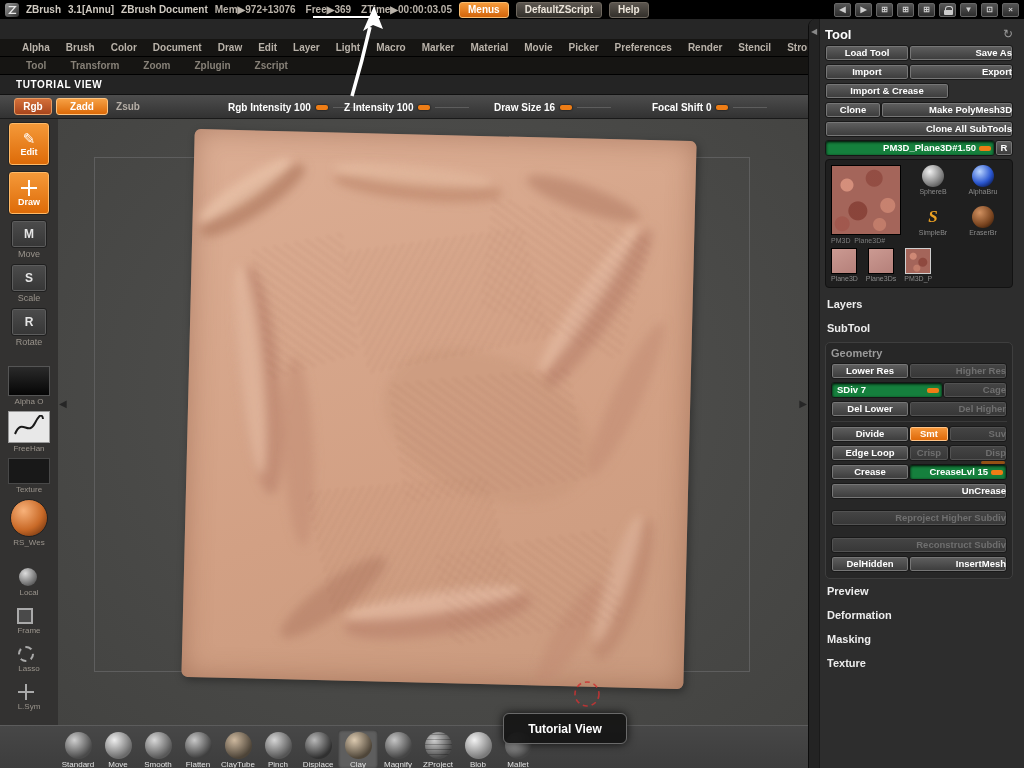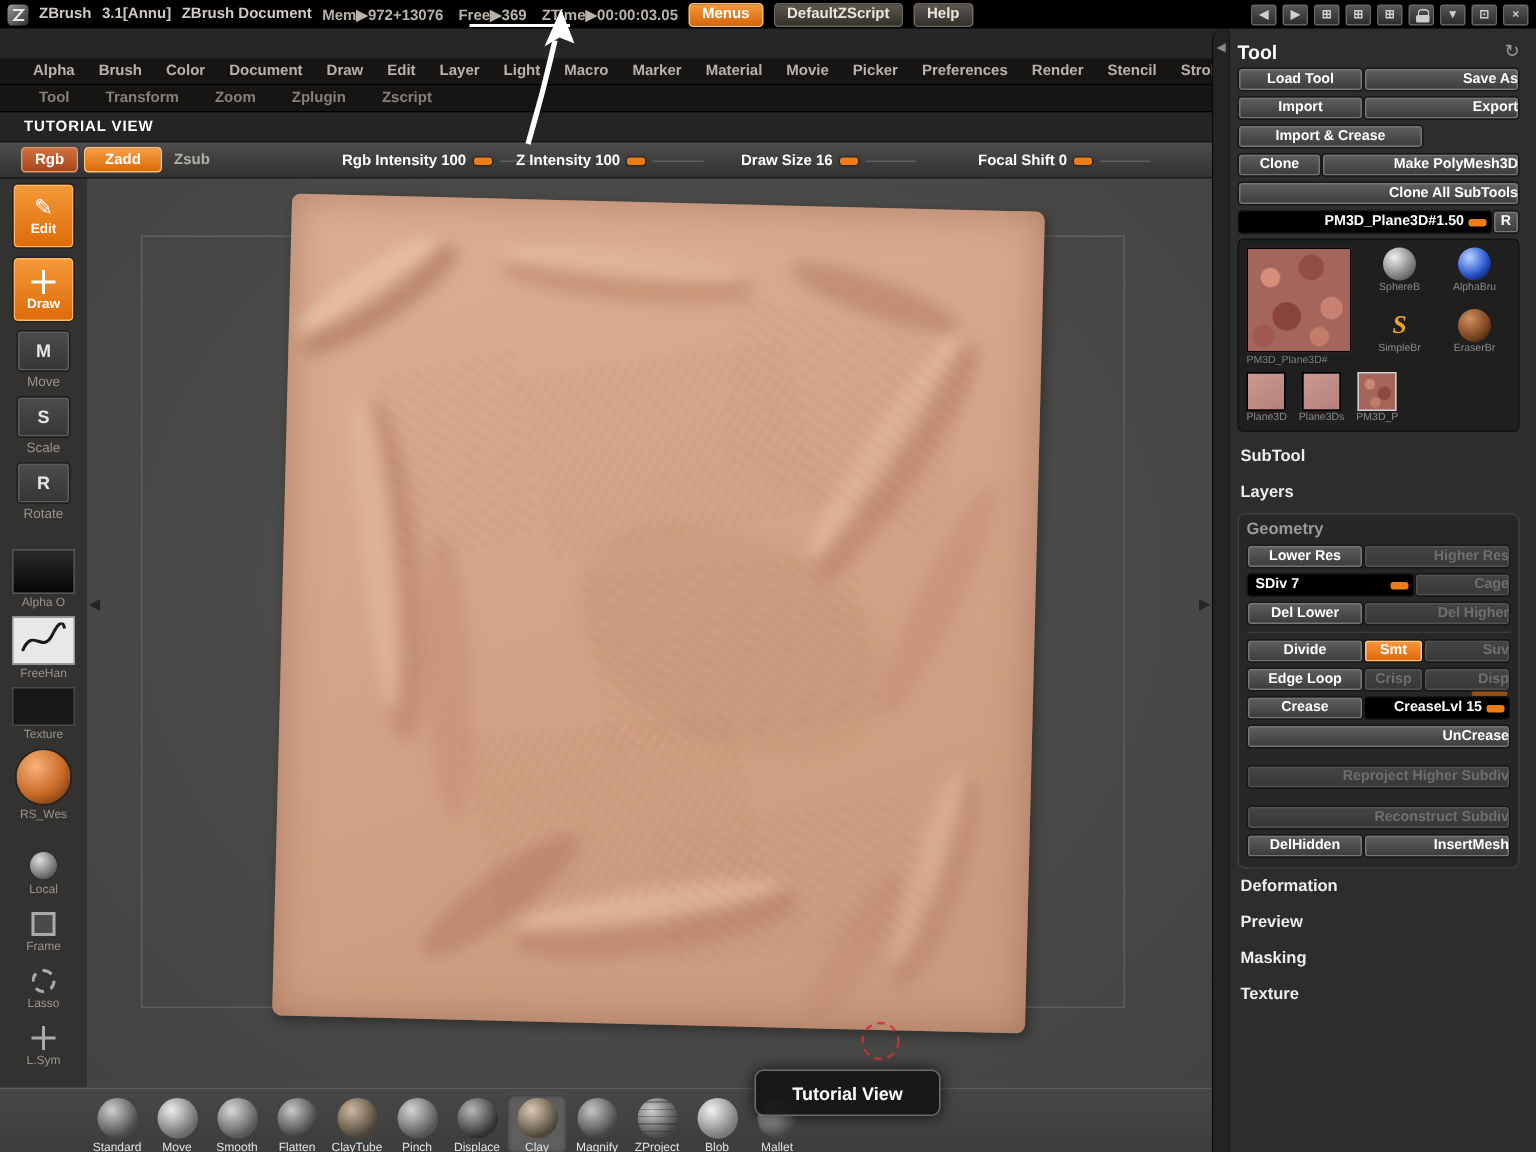--- a/index.html
+++ b/index.html
@@ -47,21 +47,21 @@
   .sq-orange .lab{font-size:9px;font-weight:bold;}
   .msr{display:flex;flex-direction:column;align-items:center;cursor:pointer;}
   .msr .box{width:36px;height:28px;background:linear-gradient(#4c4c4c,#363636);border:1px solid #1f1f1f;border-radius:3px;color:#e6e6e6;font-size:12px;font-weight:bold;display:flex;align-items:center;justify-content:center;box-shadow:inset 0 0 0 1px #5d5d5d;}
   .msr .lab{font-size:9px;color:#9a948c;margin-top:1px;}
   .swatchitem{display:flex;flex-direction:column;align-items:center;cursor:pointer;}
   .swatchitem .lab{font-size:8px;color:#9a948c;margin-top:1px;}
   .alphabox{width:42px;height:30px;background:linear-gradient(#2a2a2a,#050505);border:1px solid #555;}
   .strokebox{width:42px;height:32px;background:#e8e8e8;border:1px solid #999;display:flex;align-items:center;justify-content:center;}
   .texbox{width:42px;height:26px;background:#181818;border:1px solid #484848;}
   .matball{width:38px;height:38px;border-radius:50%;background:radial-gradient(circle at 35% 30%,#f8b27a,#c96a28 55%,#7a3a12 85%);border:1px solid #222;}
-  .miniitem{display:flex;flex-direction:column;align-items:center;cursor:pointer;margin-top:6px;}
+  .miniitem{display:flex;flex-direction:column;align-items:flex-start;cursor:pointer;margin-top:6px;}
   .miniitem .lab{font-size:8px;color:#9a948c;margin-top:2px;}
   .minisphere{width:18px;height:18px;border-radius:50%;background:radial-gradient(circle at 35% 30%,#ddd,#777 60%,#333);}
   .minicube{width:16px;height:16px;border:2px solid #aaa;background:#4a4a4a;}
   .minilasso{width:16px;height:16px;border:2px dashed #aaa;border-radius:50%;}
   .plusicon{position:relative;width:16px;height:16px;}
   .plusicon::before{content:"";position:absolute;left:7px;top:0;width:2px;height:16px;background:#fff;}
   .plusicon::after{content:"";position:absolute;top:7px;left:0;width:16px;height:2px;background:#fff;}
   .plusicon.gray::before,.plusicon.gray::after{background:#aaa;}
 
   .canvasmain{flex:1;position:relative;background:radial-gradient(ellipse at 50% 45%,#4c4c4a 40%,#434341 100%);overflow:hidden;}
@@ -99,21 +99,21 @@
   .rcontent{position:absolute;left:16px;top:4px;width:188px;}
   .phead{display:flex;align-items:center;height:22px;}
   .phead .ptitle{color:#fff;font-size:13px;font-weight:bold;}
   .phead .refresh{margin-left:auto;color:#9a9a9a;font-size:12px;cursor:pointer;}
   .prow{display:flex;gap:0;margin-bottom:3px;position:relative;}
   .pbtn{height:16px;line-height:14px;text-align:center;background:linear-gradient(#606060,#3b3b3b);border:1px solid #191919;box-shadow:inset 0 0 0 1px #767676;border-radius:3px;color:#fff;font-size:9.5px;font-weight:bold;cursor:pointer;white-space:nowrap;overflow:hidden;}
   .pbtn.dim{color:#6f6f6f;background:linear-gradient(#454545,#373737);box-shadow:inset 0 0 0 1px #525252;cursor:default;}
   .pbtn.orange{background:linear-gradient(#f79a3e,#dd6606);box-shadow:inset 0 0 0 1px #ffc488;}
   .grow1{flex:1;text-align:right;}
   .w84{width:84px;} .w56{width:56px;} .w124{width:124px;} .w78{width:78px;} .w40{width:40px;} .w112{width:112px;} .w18{width:18px;}
-  .sfield{position:relative;background:#000000;border:1px solid #161616;box-shadow:inset 0 1px 3px #000;border-radius:3px;color:#fff;font-size:9.5px;font-weight:bold;padding:1px 18px 0 5px;height:16px;cursor:pointer;white-space:nowrap;overflow:hidden;}
+  .sfield{position:relative;background:#15803d;border:1px solid #161616;box-shadow:inset 0 1px 3px #000;border-radius:3px;color:#fff;font-size:9.5px;font-weight:bold;padding:1px 18px 0 5px;height:16px;cursor:pointer;white-space:nowrap;overflow:hidden;}
   .sknob{position:absolute;right:3px;top:5px;width:12px;height:5px;background:#ee7d16;border-radius:2px;}
   .thumbsbox{background:#1f1f1f;border:1px solid #121212;border-radius:4px;padding:5px;margin:2px 0 4px;}
   .tb-top{display:flex;gap:6px;}
   .bigthumb{width:70px;height:70px;border:1px solid #000;cursor:pointer;background:
     radial-gradient(circle at 22% 28%,rgba(215,145,125,.95) 0 6px,transparent 7px),
     radial-gradient(circle at 62% 18%,rgba(145,75,65,.9) 0 8px,transparent 9px),
     radial-gradient(circle at 82% 58%,rgba(205,135,115,.85) 0 7px,transparent 8px),
     radial-gradient(circle at 38% 66%,rgba(135,65,55,.9) 0 9px,transparent 10px),
     radial-gradient(circle at 70% 86%,rgba(200,130,110,.8) 0 6px,transparent 7px),
     radial-gradient(circle at 15% 85%,rgba(160,85,75,.8) 0 7px,transparent 8px),
@@ -480,22 +480,22 @@
             <span class="smallthumb"></span>
             <span class="lab">Plane3Ds</span>
           </div>
           <div class="tb-cell2">
             <span class="smallthumb textured"></span>
             <span class="lab">PM3D_P</span>
           </div>
         </div>
       </div>
 
+      <div class="sechead">Layers</div>
       <div class="sechead">SubTool</div>
-      <div class="sechead">Layers</div>
 
       <div class="gbox">
         <div class="ghead">Geometry</div>
         <div class="prow">
           <span class="pbtn w78">Lower Res</span>
           <span class="pbtn grow1 dim">Higher Res</span>
         </div>
         <div class="prow">
           <span class="sfield w112">
             <span>SDiv 7</span>
@@ -536,22 +536,22 @@
         <div class="gspacer"></div>
         <div class="prow">
           <span class="pbtn grow1 dim">Reconstruct Subdiv</span>
         </div>
         <div class="prow" style="margin-bottom:0;">
           <span class="pbtn w78">DelHidden</span>
           <span class="pbtn grow1">InsertMesh</span>
         </div>
       </div>
 
+      <div class="sechead">Preview</div>
       <div class="sechead">Deformation</div>
-      <div class="sechead">Preview</div>
       <div class="sechead">Masking</div>
       <div class="sechead">Texture</div>
     </div>
   </div>
 
   <div class="tooltip">
     <span>Tutorial View</span>
   </div>
 
   <svg class="annot" width="1024" height="768">

